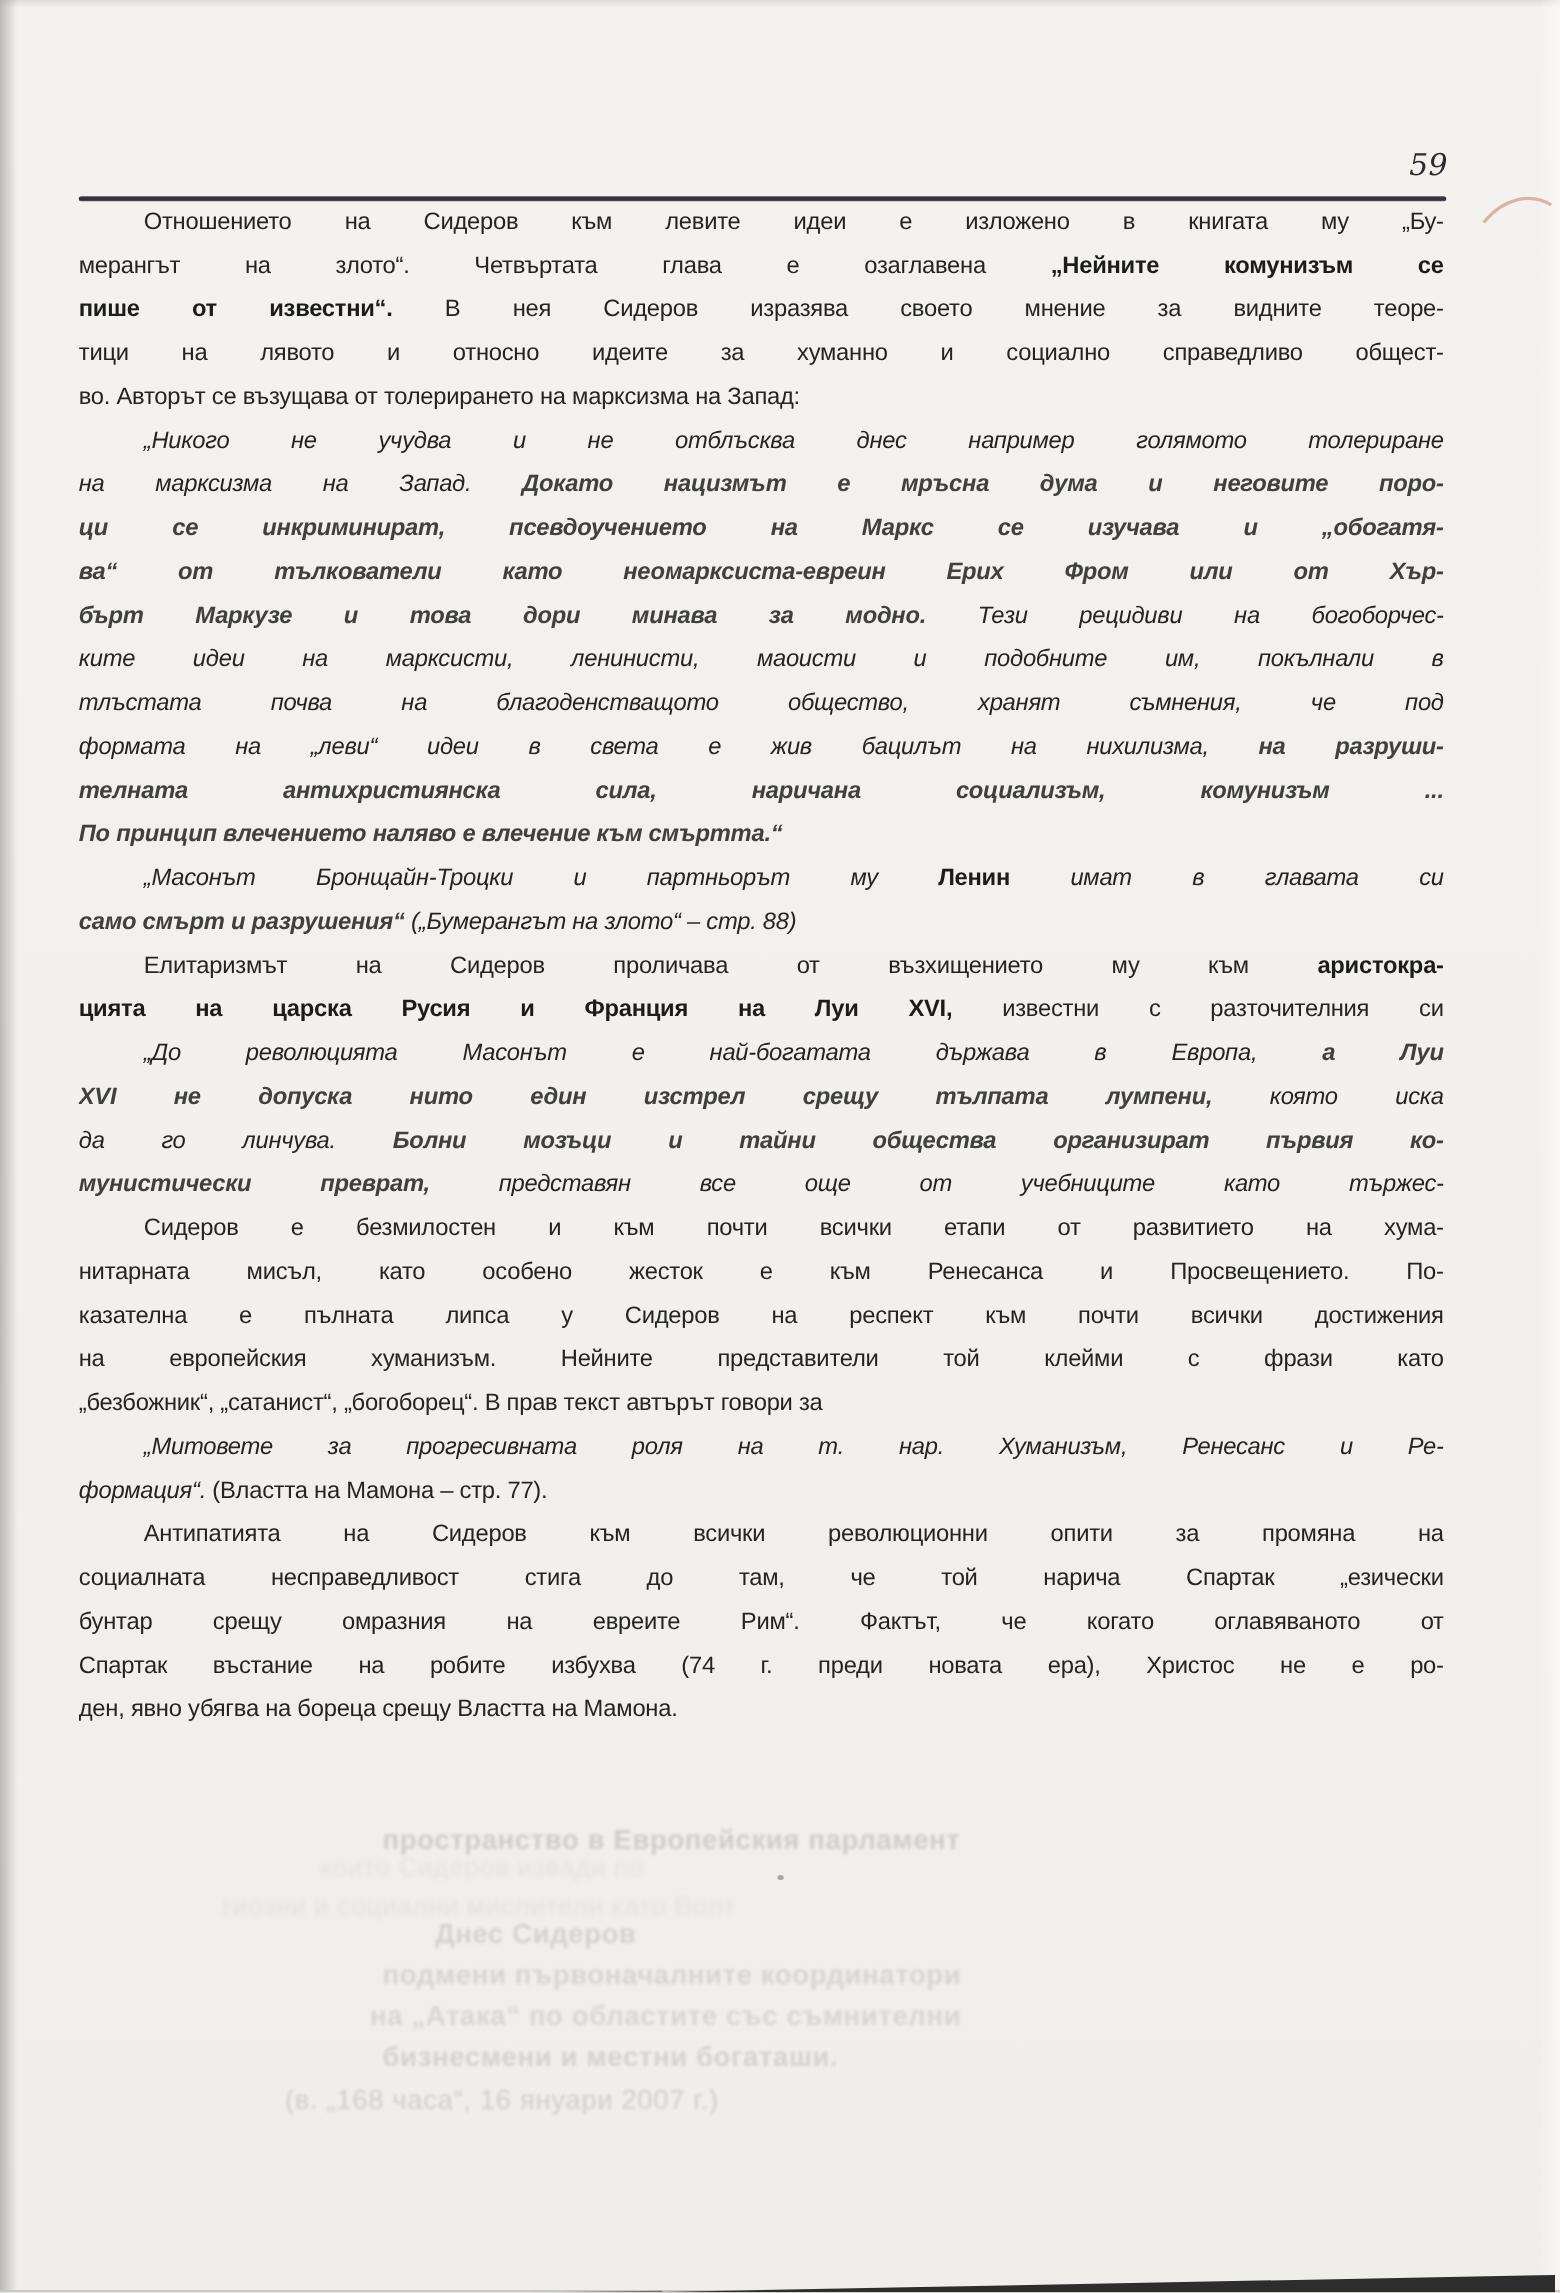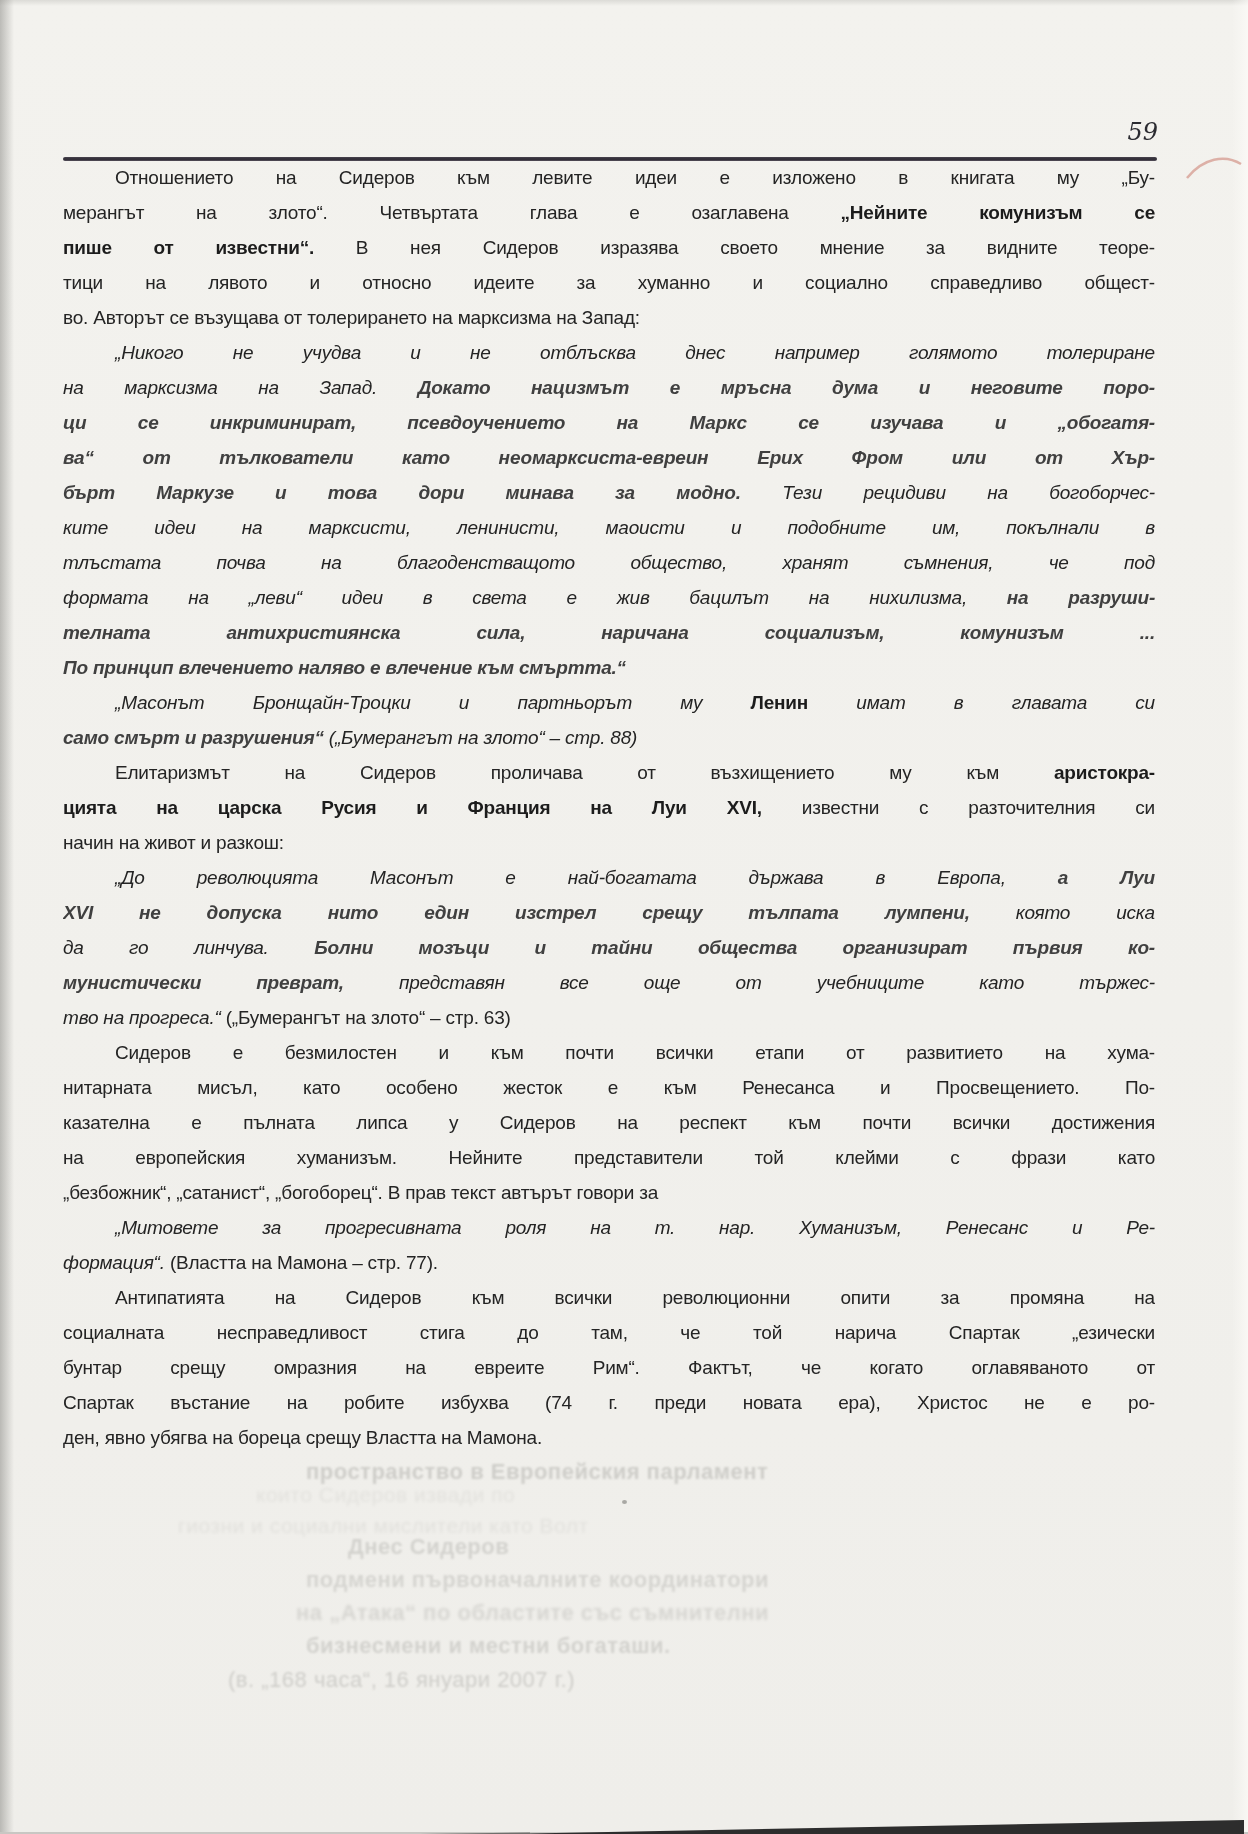--- a/index.html
+++ b/index.html
@@ -69,26 +69,24 @@
       <div class="line fill"><span class="r-bi">бърт Маркузе и това дори минава за модно. </span><span class="r-i">Тези рецидиви на богоборчес-</span></div>
       <div class="line fill"><span class="r-i">ките идеи на марксисти, ленинисти, маоисти и подобните им, покълнали в</span></div>
       <div class="line fill"><span class="r-i">тлъстата почва на благоденстващото общество, хранят съмнения, че под</span></div>
       <div class="line fill"><span class="r-i">формата на „леви“ идеи в света е жив бацилът на нихилизма, </span><span class="r-bi">на разруши-</span></div>
       <div class="line fill"><span class="r-bi">телната антихристиянска сила, наричана социализъм, комунизъм ...</span></div>
       <div class="line"><span class="r-bi">По принцип влечението наляво е влечение към смъртта.“</span></div>
       <div class="line fill ind"><span class="r-i">„Масонът Бронщайн-Троцки и партньорът му </span><span class="r-b">Ленин</span><span class="r-i"> имат в главата си</span></div>
       <div class="line"><span class="r-bi">само смърт и разрушения“</span><span class="r-i"> („Бумерангът на злото“ – стр. 88)</span></div>
       <div class="line fill ind"><span class="r-n">Елитаризмът на Сидеров проличава от възхищението му към </span><span class="r-b">аристокра-</span></div>
       <div class="line fill"><span class="r-b">цията на царска Русия и Франция на Луи XVI,</span><span class="r-n"> известни с разточителния си</span></div>
-      <div class="line"><span class="r-n">начин на живот и разкош:</span></div>
       <div class="line fill ind"><span class="r-i">„До революцията Масонът е най-богатата държава в Европа, </span><span class="r-bi">а Луи</span></div>
       <div class="line fill"><span class="r-bi">XVI не допуска нито един изстрел срещу тълпата лумпени, </span><span class="r-i">която иска</span></div>
       <div class="line fill"><span class="r-i">да го линчува. </span><span class="r-bi">Болни мозъци и тайни общества организират първия ко-</span></div>
       <div class="line fill"><span class="r-bi">мунистически преврат, </span><span class="r-i">представян все още от учебниците като тържес-</span></div>
-      <div class="line"><span class="r-i">тво на прогреса.“</span><span class="r-n"> („Бумерангът на злото“ – стр. 63)</span></div>
       <div class="line fill ind"><span class="r-n">Сидеров е безмилостен и към почти всички етапи от развитието на хума-</span></div>
       <div class="line fill"><span class="r-n">нитарната мисъл, като особено жесток е към Ренесанса и Просвещението. По-</span></div>
       <div class="line fill"><span class="r-n">казателна е пълната липса у Сидеров на респект към почти всички достижения</span></div>
       <div class="line fill"><span class="r-n">на европейския хуманизъм. Нейните представители той клейми с фрази като</span></div>
       <div class="line"><span class="r-n">„безбожник“, „сатанист“, „богоборец“. В прав текст автърът говори за</span></div>
       <div class="line fill ind"><span class="r-i">„Митовете за прогресивната роля на т. нар. Хуманизъм, Ренесанс и Ре-</span></div>
       <div class="line"><span class="r-i">формация“.</span><span class="r-n"> (Властта на Мамона – стр. 77).</span></div>
       <div class="line fill ind"><span class="r-n">Антипатията на Сидеров към всички революционни опити за промяна на</span></div>
       <div class="line fill"><span class="r-n">социалната несправедливост стига до там, че той нарича Спартак „езически</span></div>
       <div class="line fill"><span class="r-n">бунтар срещу омразния на евреите Рим“. Фактът, че когато оглавяваното от</span></div>

